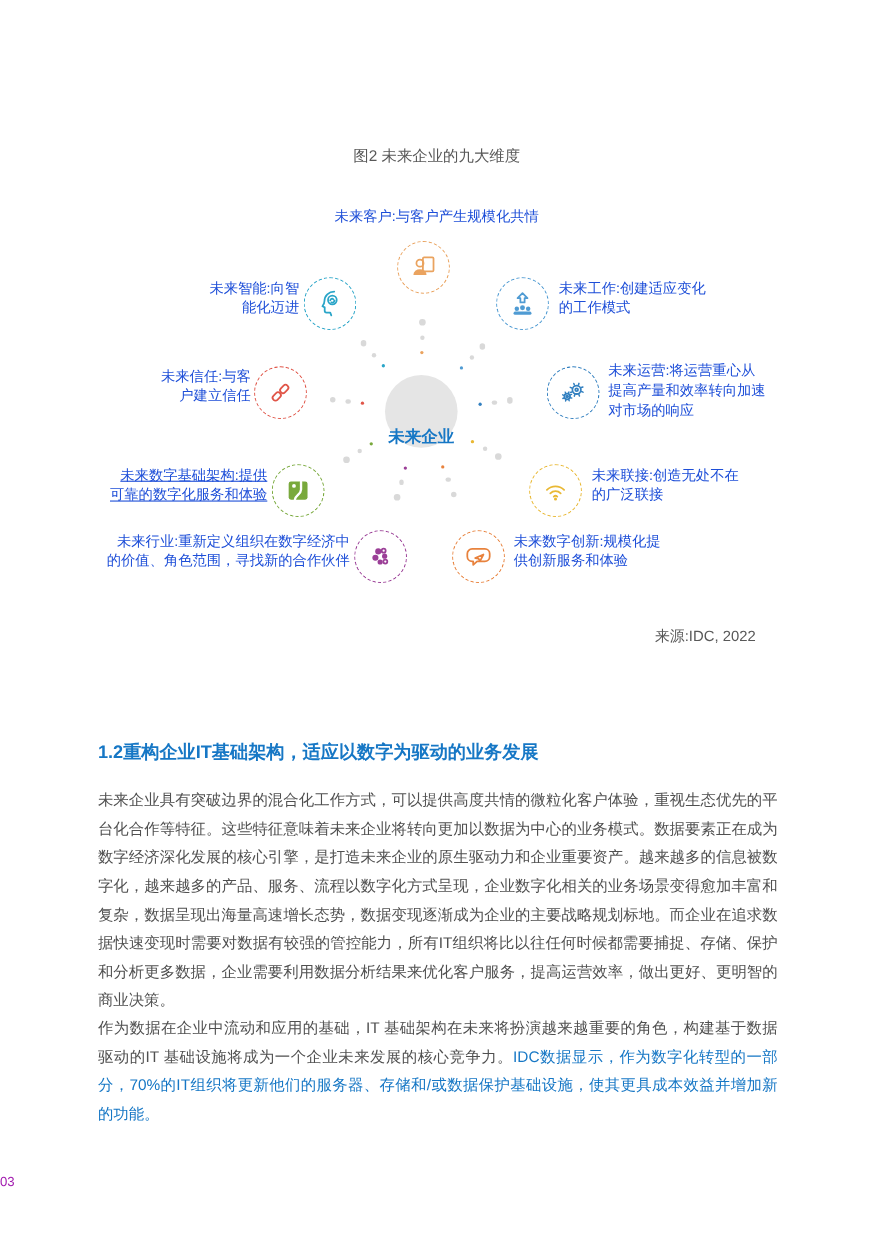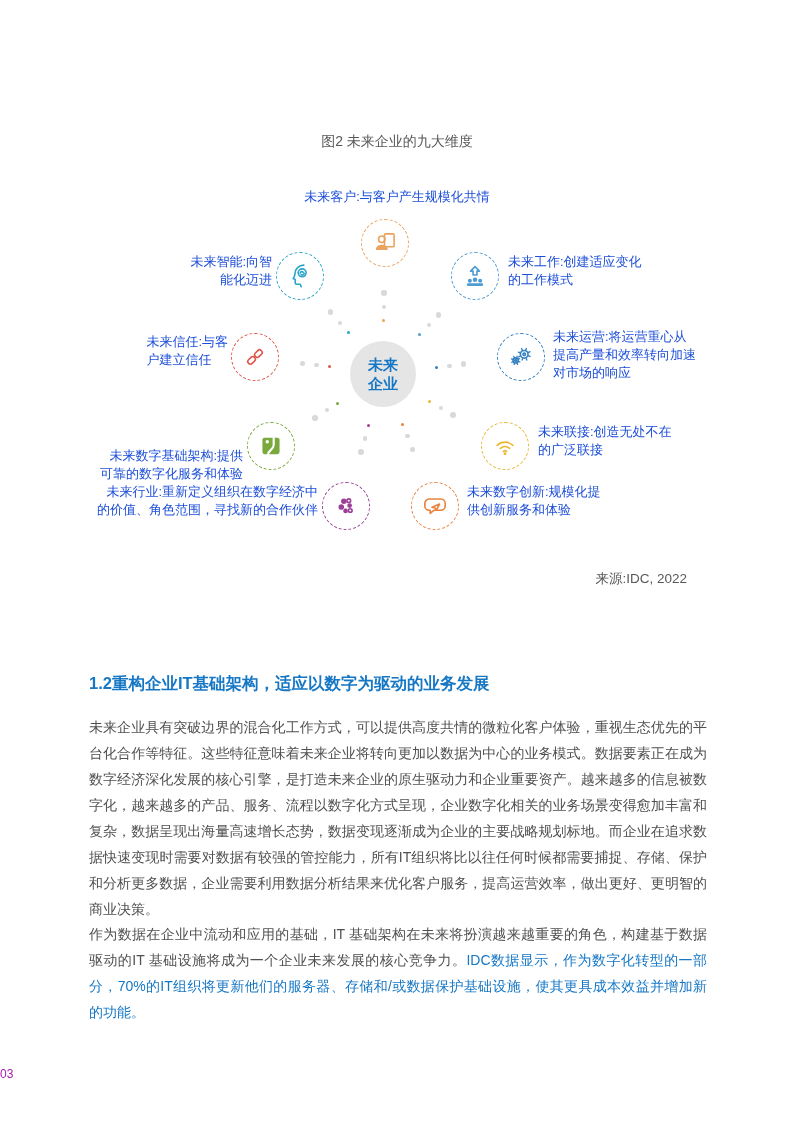--- a/index.html
+++ b/index.html
@@ -9,22 +9,22 @@
     background:#ffffff; overflow:hidden;
     font-family:"Liberation Sans", sans-serif;
   }
   .fig-title {
     position:absolute; top:117px; left:0; right:0;
     text-align:center; font-size:14px; color:#585858;
   }
   .diagram { position:absolute; left:0; top:0; width:794px; height:620px; }
   .center-circle {
     position:absolute; left:350px; top:325px; width:66px; height:66px;
-    border-radius:50%; display:flex; flex-direction:column;
-    align-items:center; justify-content:center;
+    border-radius:50%; display:flex; flex-direction:row;
+    align-items:flex-end; justify-content:center;
     font-size:15px; font-weight:bold; line-height:19px;
   }
   .dim-circle {
     position:absolute; width:48px; height:48px; border-radius:50%;
     border:1.6px dashed currentColor;
     display:flex; align-items:center; justify-content:center;
     background:#fff;
   }
   .dim-label {
     position:absolute; font-size:13px; line-height:18px; color:#1d4ed8;
@@ -135,33 +135,33 @@
       <div class="dot" style="height: 3px; width: 3px; left: 366.925px; top: 408.496px; background: rgb(155, 63, 151);"></div>
       <div class="dot" style="height: 4.2px; width: 4.2px; left: 362.817px; top: 420.414px; background: rgb(217, 217, 217);"></div>
       <div class="dot" style="height: 5.6px; width: 5.6px; left: 358.338px; top: 433.194px; background: rgb(217, 217, 217);"></div>
       <div class="dim-circle" style="left: 247px; top: 406px; color: rgb(121, 169, 60);">
         <svg width="30" height="30" viewBox="0 0 28 28" fill="none" stroke="#79a93c" stroke-width="1.5" stroke-linecap="round" stroke-linejoin="round">
           <rect x="6" y="6.2" width="16" height="15.5" rx="2" fill="#79a93c" stroke="none"></rect>
           <path d="M11.3 21.7c.4-4 5.2-4.3 5.2-8.6V6.5" stroke="#fff" stroke-width="2"></path>
           <circle cx="10.5" cy="10" r="1.6" fill="#fff" stroke="none"></circle>
         </svg>
       </div>
-      <div class="dim-label" style="right: 551px; text-align: right; top: 431px;">未来数字基础架构:提供<br>可靠的数字化服务和体验</div>
+      <div class="dim-label" style="right: 551px; text-align: right; top: 407px; text-decoration: underline;">未来数字基础架构:提供<br>可靠的数字化服务和体验</div>
       <div class="dot" style="height: 3px; width: 3px; left: 336.076px; top: 385.701px; background: rgb(121, 169, 60);"></div>
       <div class="dot" style="height: 4.2px; width: 4.2px; left: 324.541px; top: 392.131px; background: rgb(217, 217, 217);"></div>
       <div class="dot" style="height: 5.6px; width: 5.6px; left: 312.065px; top: 399.001px; background: rgb(217, 217, 217);"></div>
       <div class="dim-circle" style="left: 231px; top: 317px; color: rgb(224, 85, 72);">
         <svg width="30" height="30" viewBox="0 0 28 28" fill="none" stroke="#e05548" stroke-width="1.5" stroke-linecap="round" stroke-linejoin="round">
           <g transform="rotate(-45 14 14)">
             <rect x="5.6" y="11.6" width="7.8" height="4.8" rx="2.3"></rect>
             <rect x="14.6" y="11.6" width="7.8" height="4.8" rx="2.3"></rect>
           </g>
         </svg>
       </div>
-      <div class="dim-label" style="right: 566px; top: 317px;">未来信任:与客<br>户建立信任</div>
+      <div class="dim-label" style="right: 566px; text-align: right; top: 317px;">未来信任:与客<br>户建立信任</div>
       <div class="dot" style="height: 3px; width: 3px; left: 327.97px; top: 349.391px; background: rgb(224, 85, 72);"></div>
       <div class="dot" style="height: 4.2px; width: 4.2px; left: 314.483px; top: 347.079px; background: rgb(217, 217, 217);"></div>
       <div class="dot" style="height: 5.6px; width: 5.6px; left: 299.905px; top: 344.536px; background: rgb(217, 217, 217);"></div>
       <div class="dim-circle" style="left: 276px; top: 236px; color: rgb(42, 165, 200);">
         <svg width="30" height="30" viewBox="0 0 28 28" fill="none" stroke="#2aa5c8" stroke-width="1.5" stroke-linecap="round" stroke-linejoin="round">
           <path d="M17.6 3.8c-4.6 0-8.3 3.5-8.3 8 0 2-.6 3.1-1.7 4.5l1.9.9v2.9c0 .9.7 1.6 1.6 1.6h3.1l.9 2.3"></path>
           <circle cx="16" cy="11" r="3.7"></circle>
           <path d="M14.2 11.3c.3-1.5 1.9-1.9 2.7-.8M15.1 12.9c1.3.6 2.6-.1 2.8-1.4"></path>
         </svg>
       </div>

